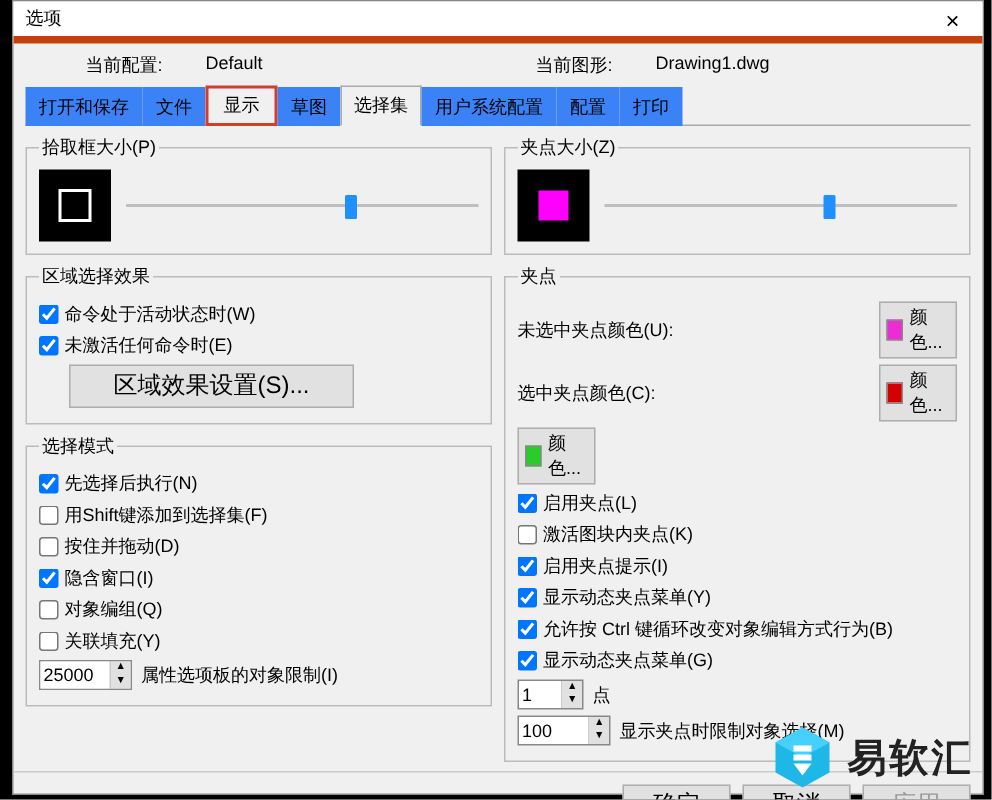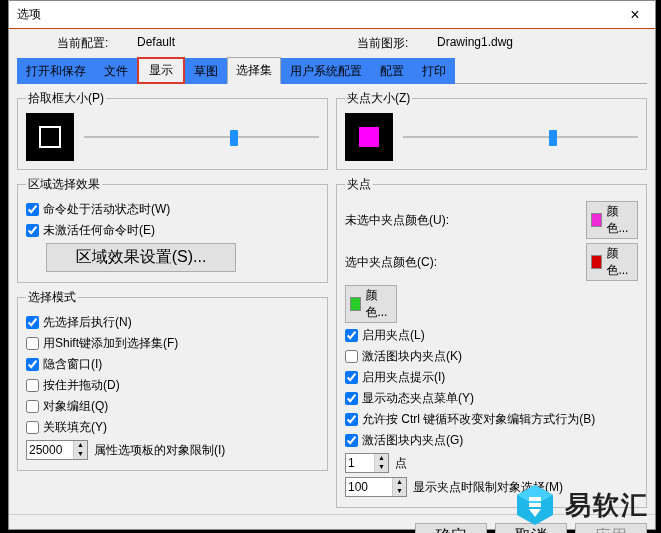--- a/index.html
+++ b/index.html
@@ -19,21 +19,21 @@
     top: 0;
     width: 648px;
     height: 530px;
     background: #f0f0f0;
     border: 1px solid #888;
     box-shadow: 2px 2px 6px rgba(0,0,0,0.3);
   }
   .titlebar {
     height: 28px;
     background: #fff;
-    border-bottom: 1px solid #c2410c;
+    border-bottom: 5px solid #c2410c;
     display: flex;
     align-items: center;
     padding: 0 8px;
     position: relative;
   }
   .titlebar .title { font-size: 12px; }
   .titlebar .close {
     position: absolute;
     right: 0;
     top: 0;
@@ -276,26 +276,26 @@
         <legend>选择模式</legend>
         <label class="chk-row">
             <input type="checkbox" checked="" style="">
             <span>先选择后执行(N)</span>
           </label>
         <label class="chk-row">
             <input type="checkbox" style="">
             <span>用Shift键添加到选择集(F)</span>
           </label>
         <label class="chk-row">
-            <input type="checkbox" checked="" style="">
-            <span>隐含窗口(I)</span>
-          </label>
-        <label class="chk-row">
             <input type="checkbox" style="">
             <span>按住并拖动(D)</span>
+          </label>
+        <label class="chk-row">
+            <input type="checkbox" checked="" style="">
+            <span>隐含窗口(I)</span>
           </label>
         <label class="chk-row">
             <input type="checkbox" style="">
             <span>对象编组(Q)</span>
           </label>
         <label class="chk-row">
             <input type="checkbox" style="">
             <span>关联填充(Y)</span>
           </label>
         <div class="numrow">
@@ -365,21 +365,21 @@
         <label class="chk-row">
             <input type="checkbox" checked="" style="">
             <span>显示动态夹点菜单(Y)</span>
           </label>
         <label class="chk-row">
             <input type="checkbox" checked="" style="">
             <span>允许按 Ctrl 键循环改变对象编辑方式行为(B)</span>
           </label>
         <label class="chk-row">
             <input type="checkbox" checked="" style="">
-            <span>激活图块内夹点(G)</span>
+            <span>显示动态夹点菜单(G)</span>
           </label>
 
         <div class="numrow">
           <div class="spinner">
             <input style="width: 28px;" value="1">
             <div class="arrows">
                 <div class="arrow">▲</div>
                 <div class="arrow">▼</div>
               </div>
           </div>

